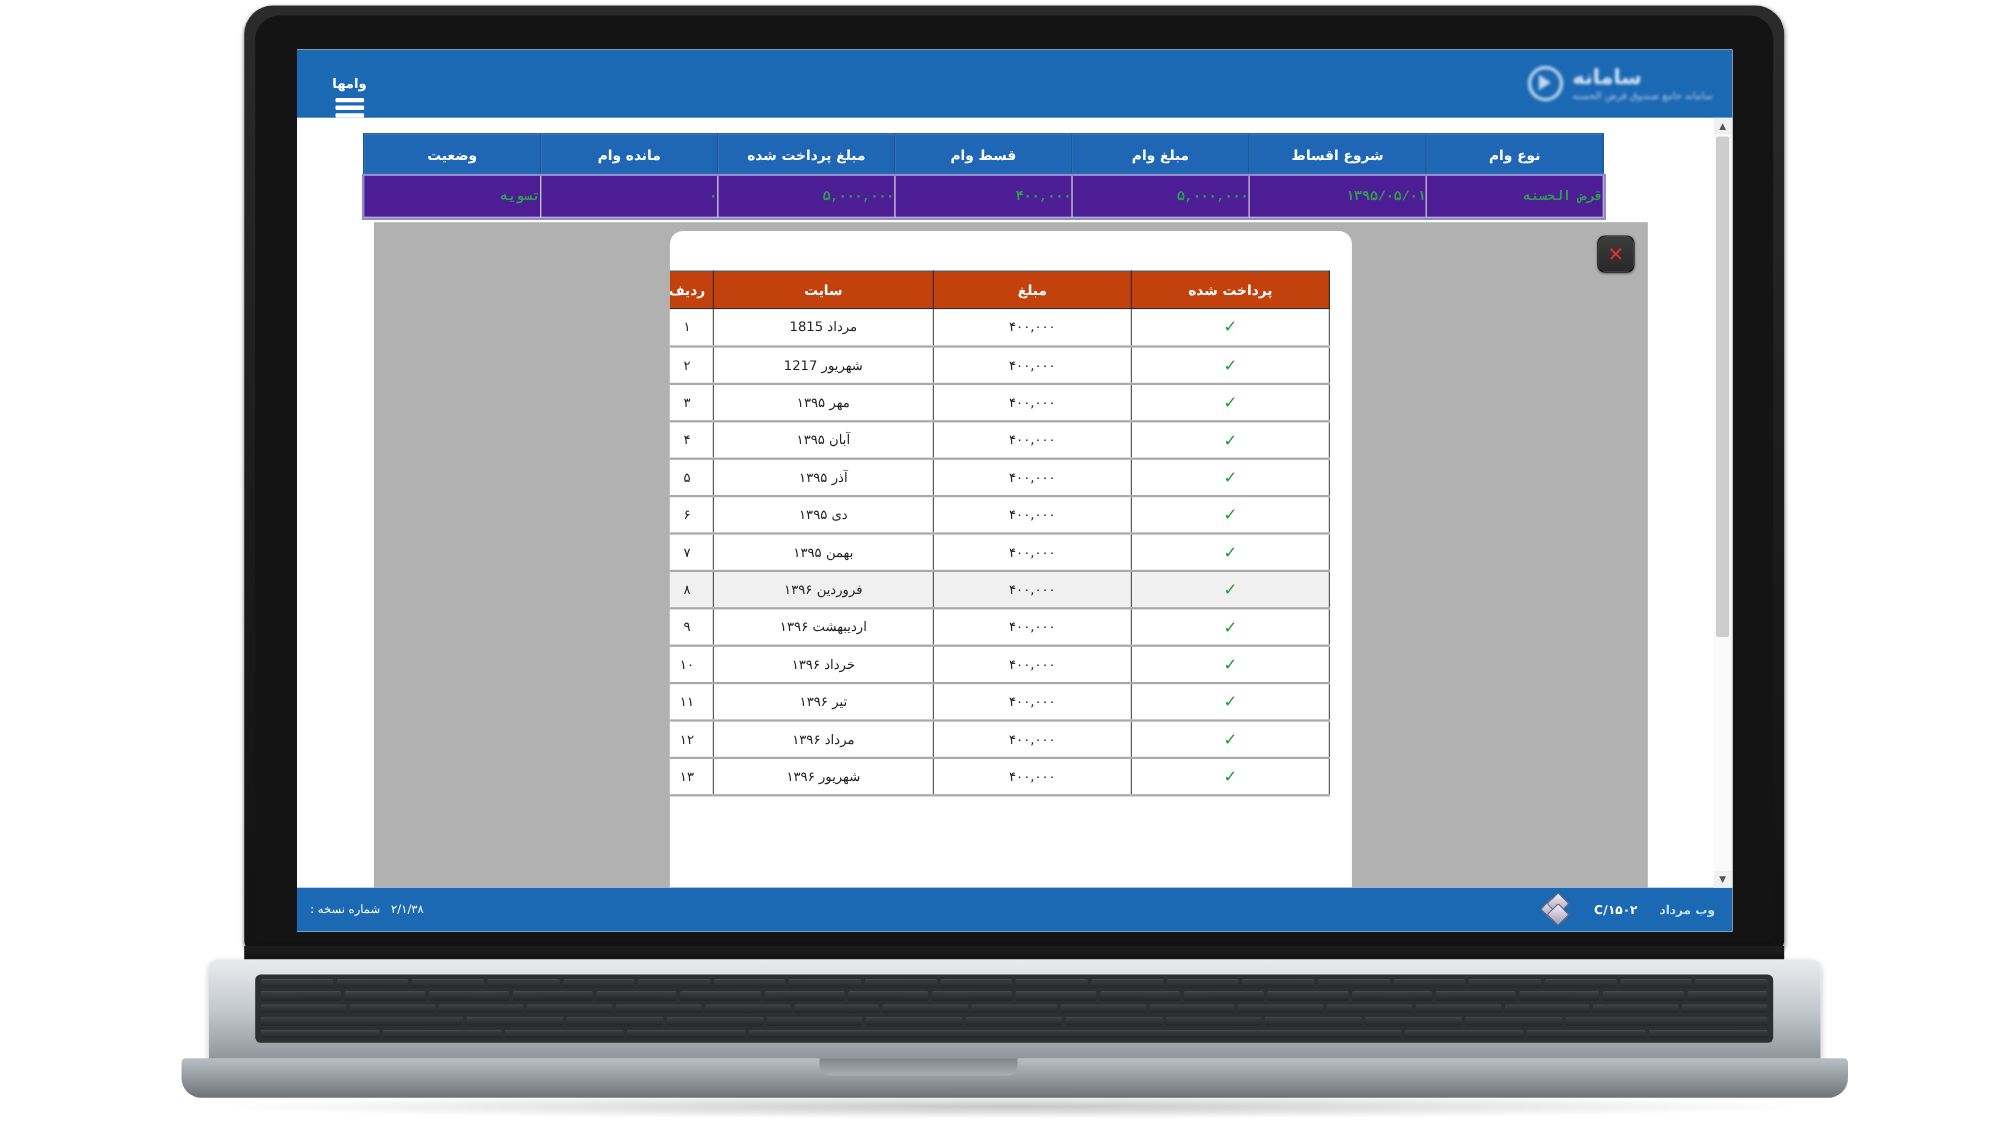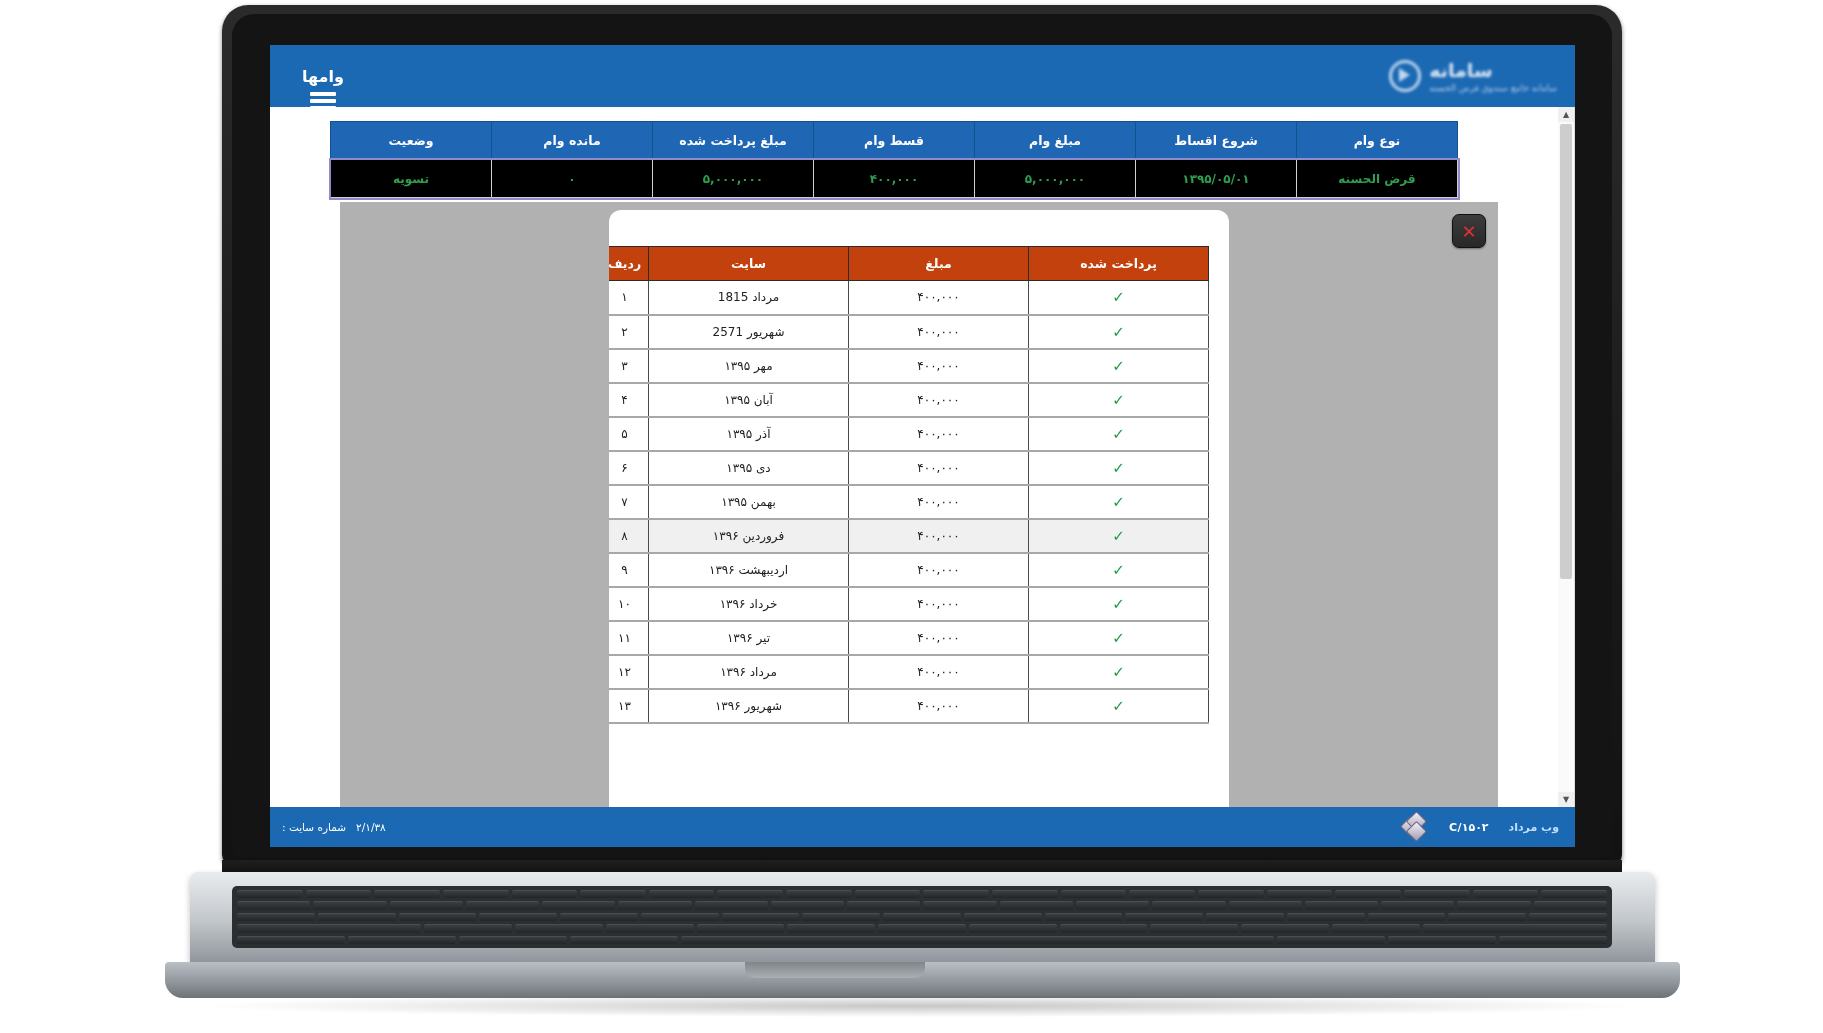--- a/index.html
+++ b/index.html
@@ -163,21 +163,21 @@
 
   .header-right {
     display: flex;
     flex-direction: column;
     align-items: center;
     gap: 6px;
     margin-left: 4px;
   }
   .nav-loans {
     color: #ffffff;
-    font-size: 16px;
+    font-size: 12px;
     font-weight: 600;
     margin-top: 24px;
   }
   .hamburger {
     width: 26px;
     display: flex;
     flex-direction: column;
     gap: 3px;
     cursor: pointer;
   }
@@ -246,29 +246,29 @@
     background: #1f67b5;
     color: #ffffff;
     font-size: 12.5px;
     font-weight: 700;
     height: 38px;
     border: 1px solid #13528f;
     text-align: center;
     vertical-align: middle;
   }
   table.summary td {
-    background: #000000;
+    background: #4c1d95;
     color: #2f9e4f;
     font-size: 12px;
     font-weight: 700;
     height: 38px;
     border: 1px solid #cfcfcf;
     border-left: 1px solid #d2d2d2;
-    text-align: center;
     vertical-align: middle;
+    font-family: Liberation Mono, monospace;
   }
   table.summary tbody tr {
     outline: 2px solid #8f8cc9;
   }
 
   
   .modal-overlay {
     position: absolute;
     left: 70px; right: 60px;
     top: 95px; bottom: 0;
@@ -478,21 +478,21 @@
                 <tbody id="installments-body">
                     <tr>
                       <td class="col-paid"><span class="check">✓</span></td>
                       <td class="col-amt">۴۰۰,۰۰۰</td>
                       <td class="col-date">مرداد 1815</td>
                       <td class="col-row">۱</td>
                     </tr>
                     <tr>
                       <td class="col-paid"><span class="check">✓</span></td>
                       <td class="col-amt">۴۰۰,۰۰۰</td>
-                      <td class="col-date">شهریور 2571</td>
+                      <td class="col-date">شهریور 1217</td>
                       <td class="col-row">۲</td>
                     </tr>
                     <tr>
                       <td class="col-paid"><span class="check">✓</span></td>
                       <td class="col-amt">۴۰۰,۰۰۰</td>
                       <td class="col-date">مهر ۱۳۹۵</td>
                       <td class="col-row">۳</td>
                     </tr>
                     <tr>
                       <td class="col-paid"><span class="check">✓</span></td>
@@ -568,21 +568,21 @@
             <i></i>
             <i></i>
             <i></i>
           </div>
           <span class="footer-brand-text footer-brand-code">C/۱۵۰۲</span>
           <span class="footer-brand-text">وب مرداد</span>
         </div>
 
         <div class="footer-version">
           <span>۲/۱/۳۸</span>
-          <span>شماره سایت :</span>
+          <span>شماره نسخه :</span>
         </div>
       </div>
 
     </div>
   </div>
 
   <div class="laptop-hinge"></div>
   <div class="laptop-base"></div>
   <div class="keyboard" id="keyboard">
       <div class="kb-row">

